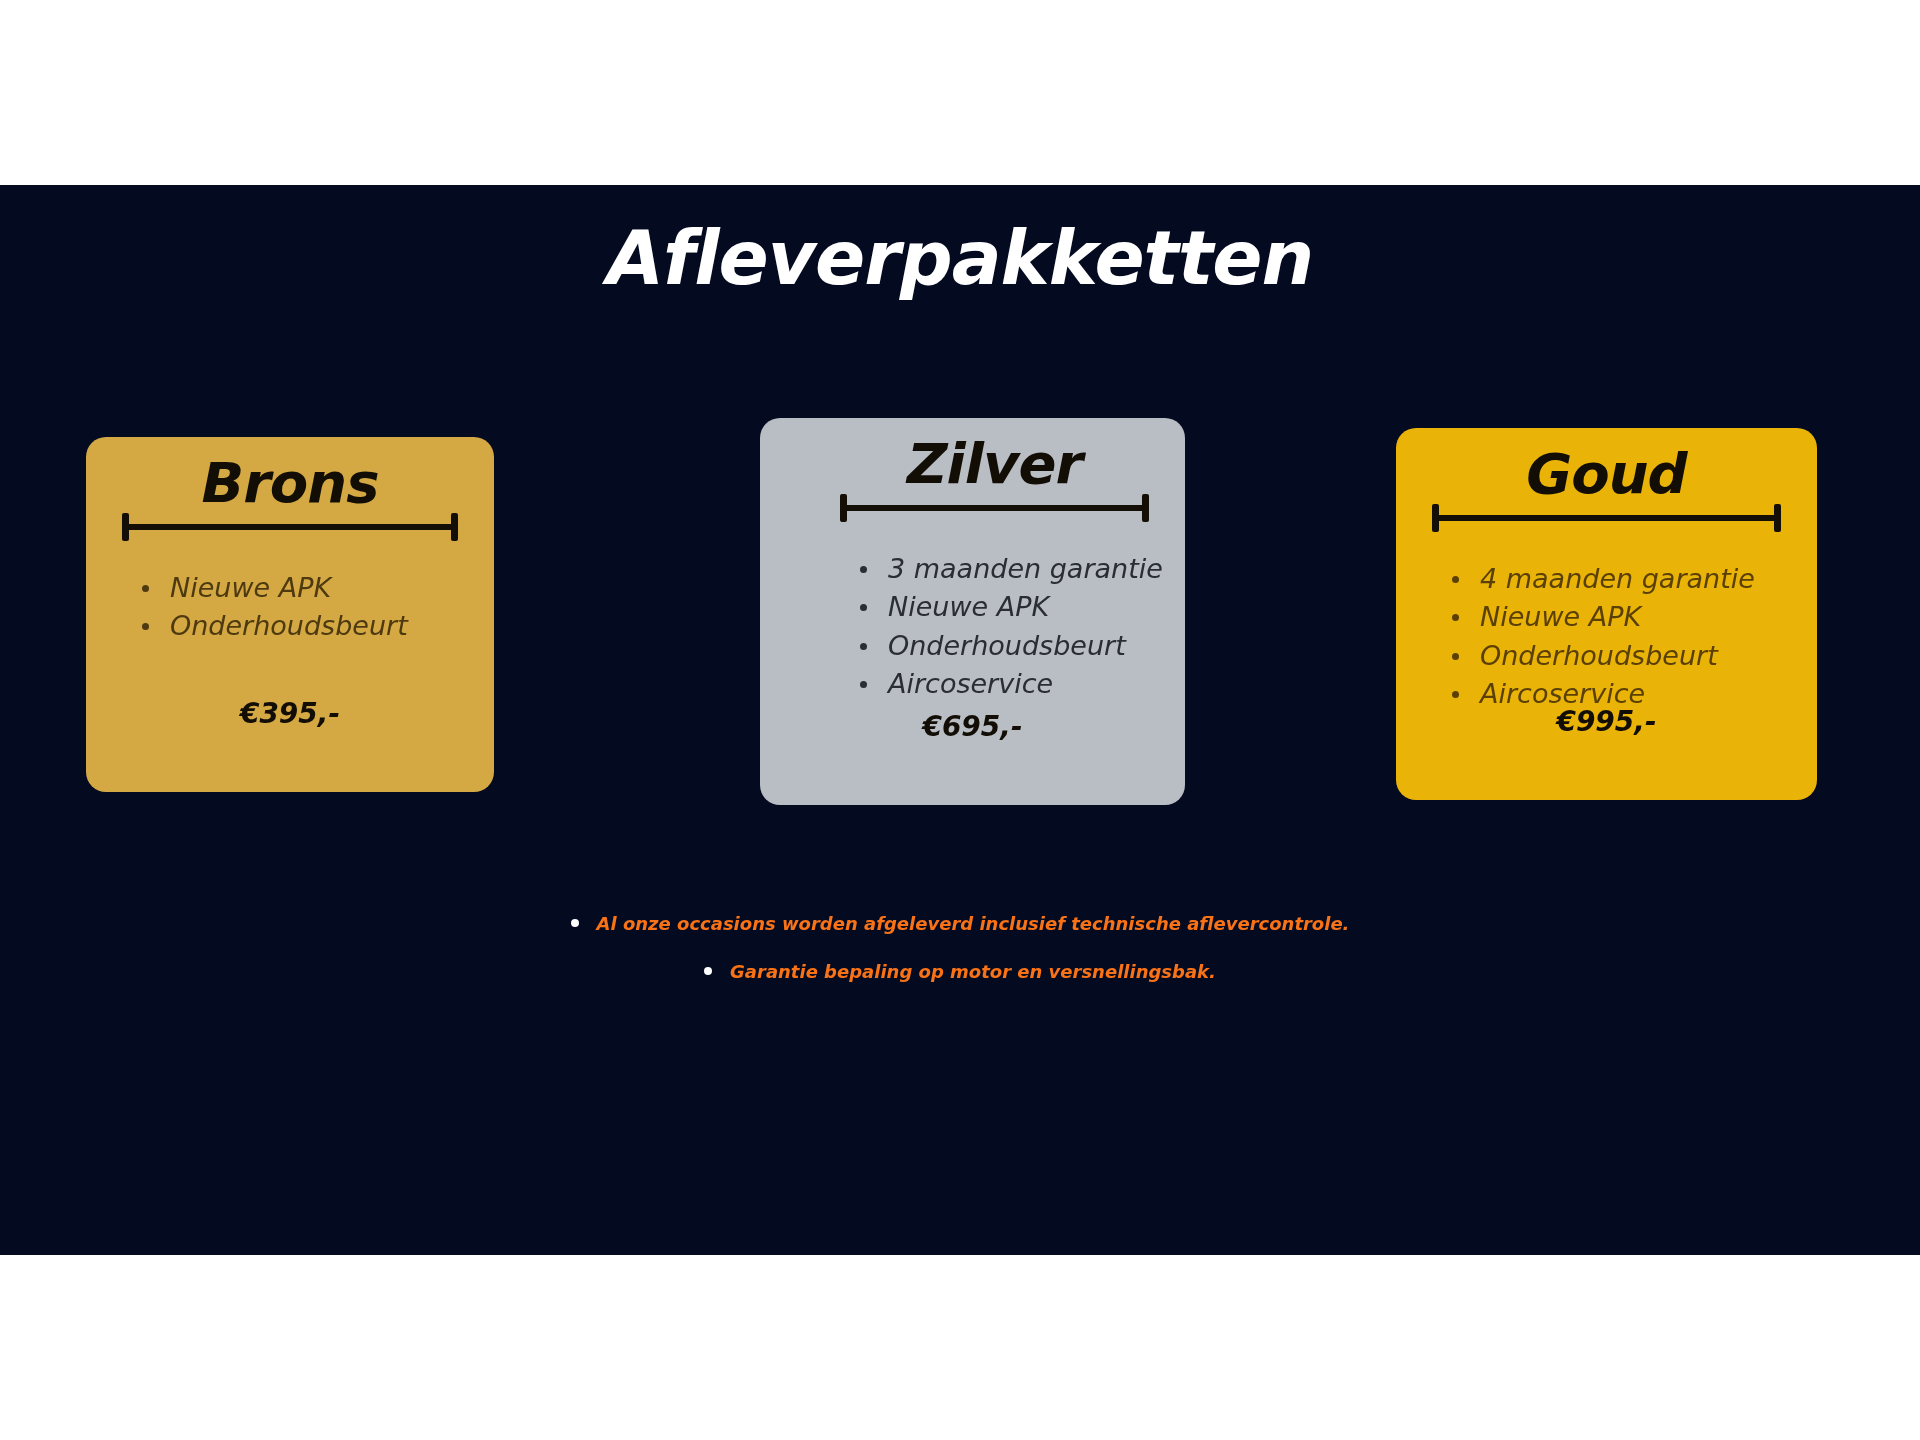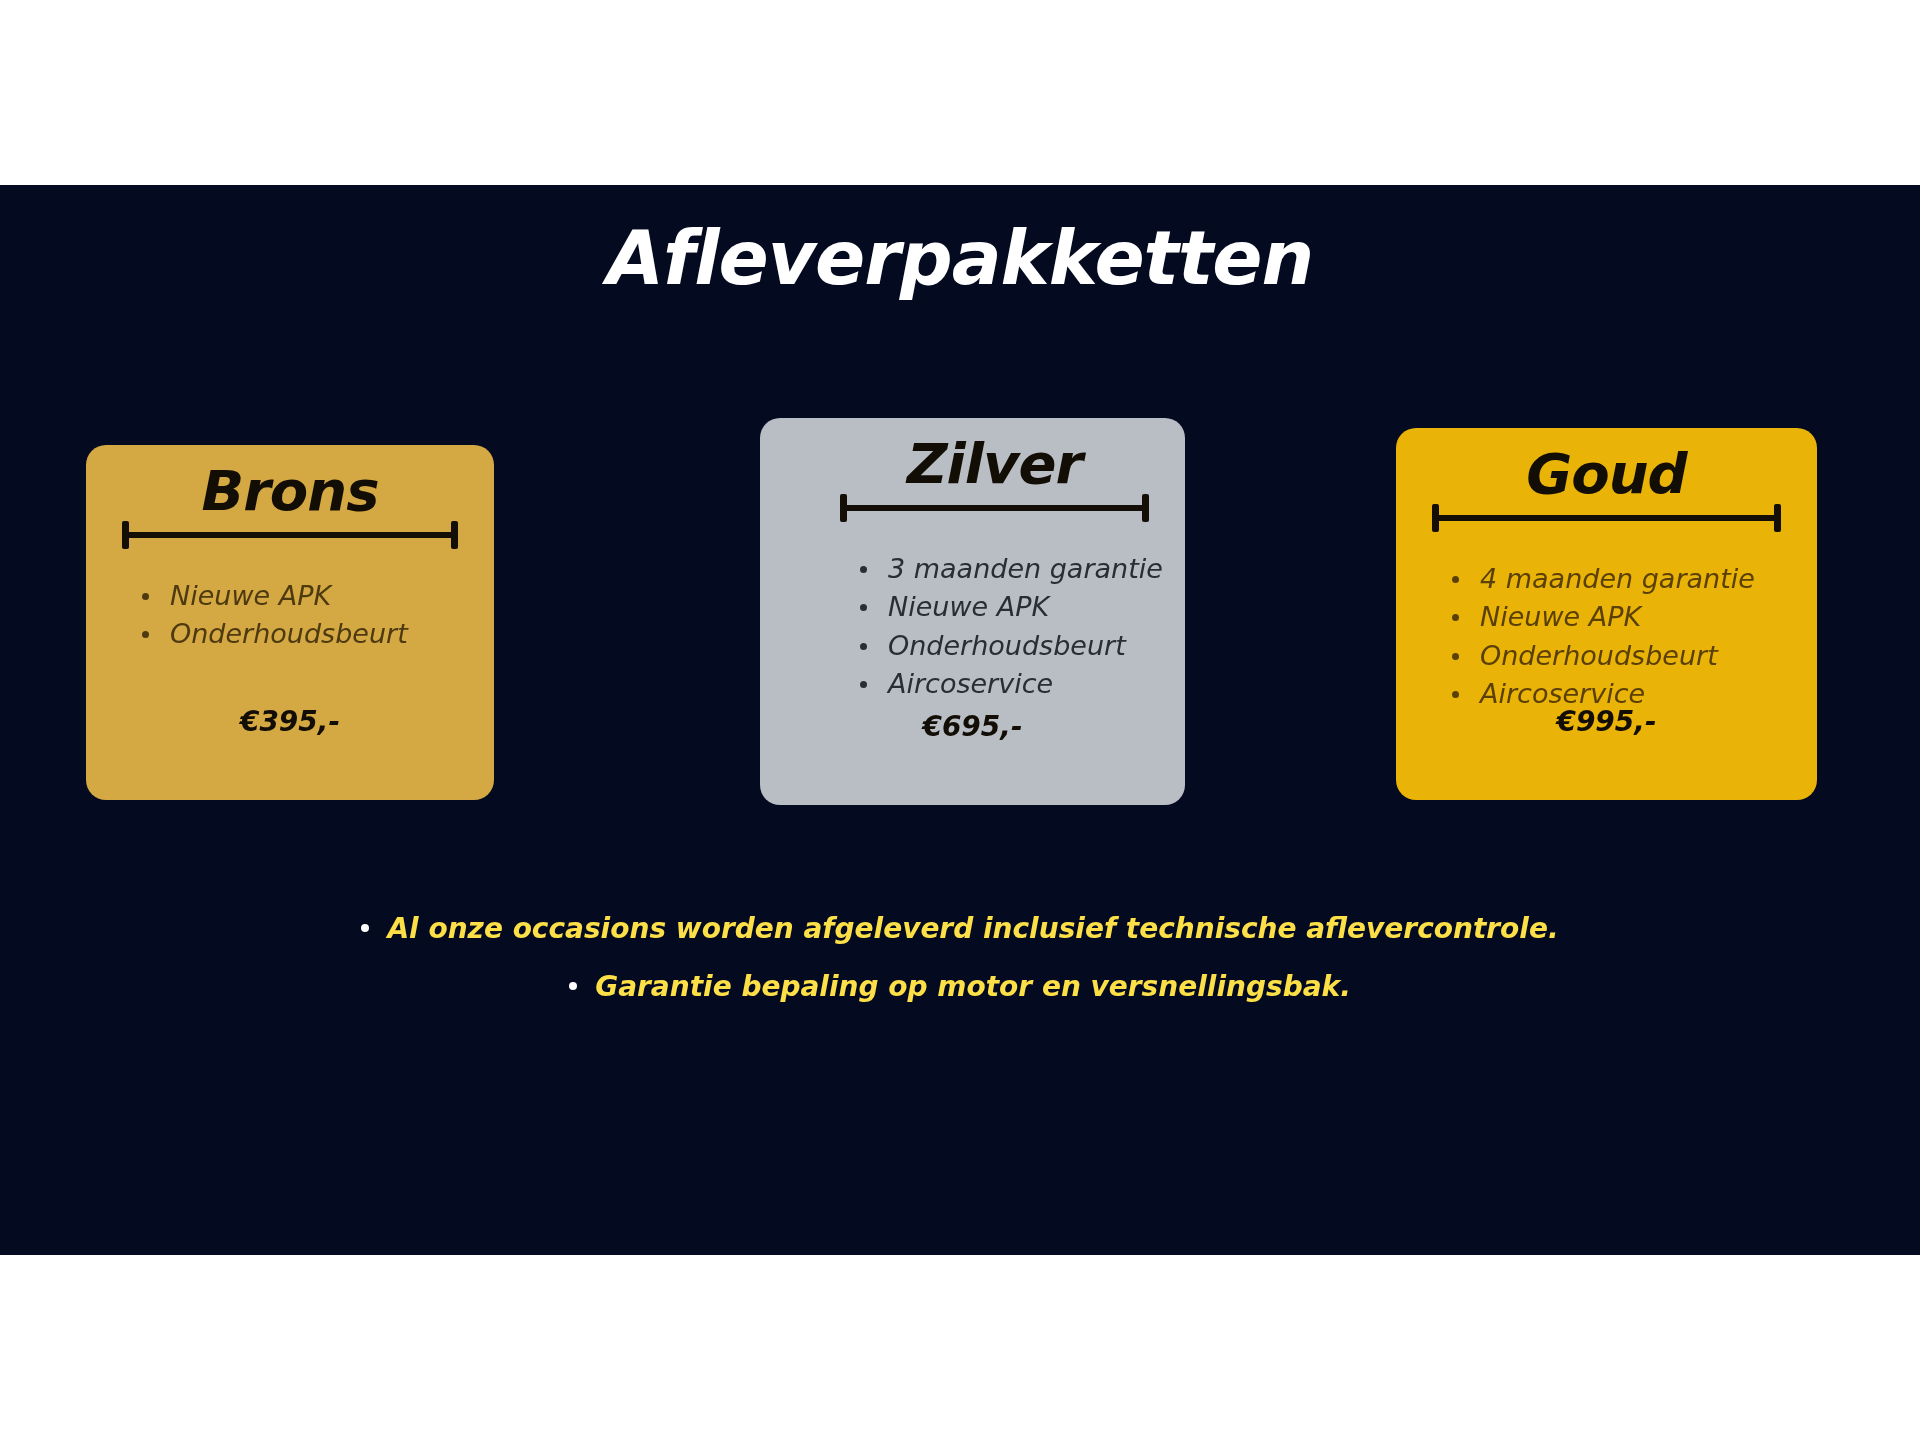--- a/index.html
+++ b/index.html
@@ -34,21 +34,21 @@
     letter-spacing: -1px;
     font-family: "DejaVu Sans", sans-serif;
   }
   .card {
     position: absolute;
     border-radius: 20px;
     box-sizing: border-box;
   }
   #card-brons {
     left: 86px;
-    top: 260px;
+    top: 252px;
     width: 408px;
     height: 355px;
     background: #d4a843;
   }
   #card-zilver {
     left: 760px;
     top: 233px;
     width: 425px;
     height: 387px;
     background: #b9bdc4;
@@ -133,22 +133,22 @@
   #card-zilver .price { bottom: 62px; }
   #card-goud .price { bottom: 62px; }
   #footnotes {
     position: absolute;
     left: 0;
     top: 730px;
     width: 1920px;
     text-align: center;
   }
   .footnote {
-    color: #fde047;
-    font-size: 28px;
+    color: #f97316;
+    font-size: 18px;
     font-weight: bold;
     line-height: 1.0;
     margin-bottom: 30px;
     font-family: "DejaVu Sans", sans-serif;
   }
   .footnote .fn-bullet {
     display: inline-block;
     width: 8px;
     height: 8px;
     border-radius: 50%;

